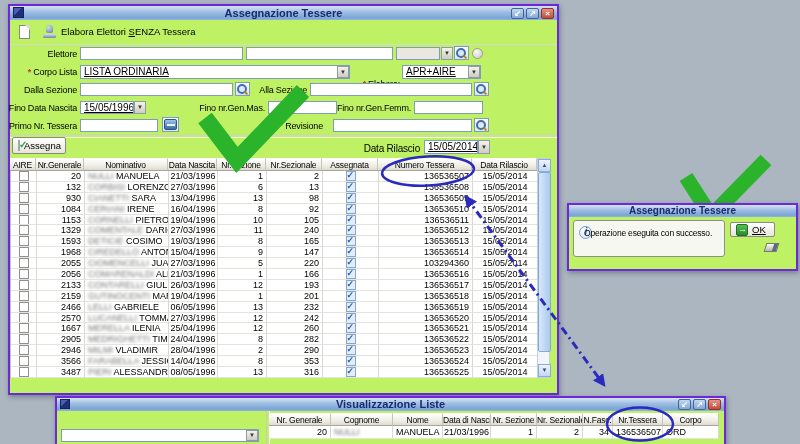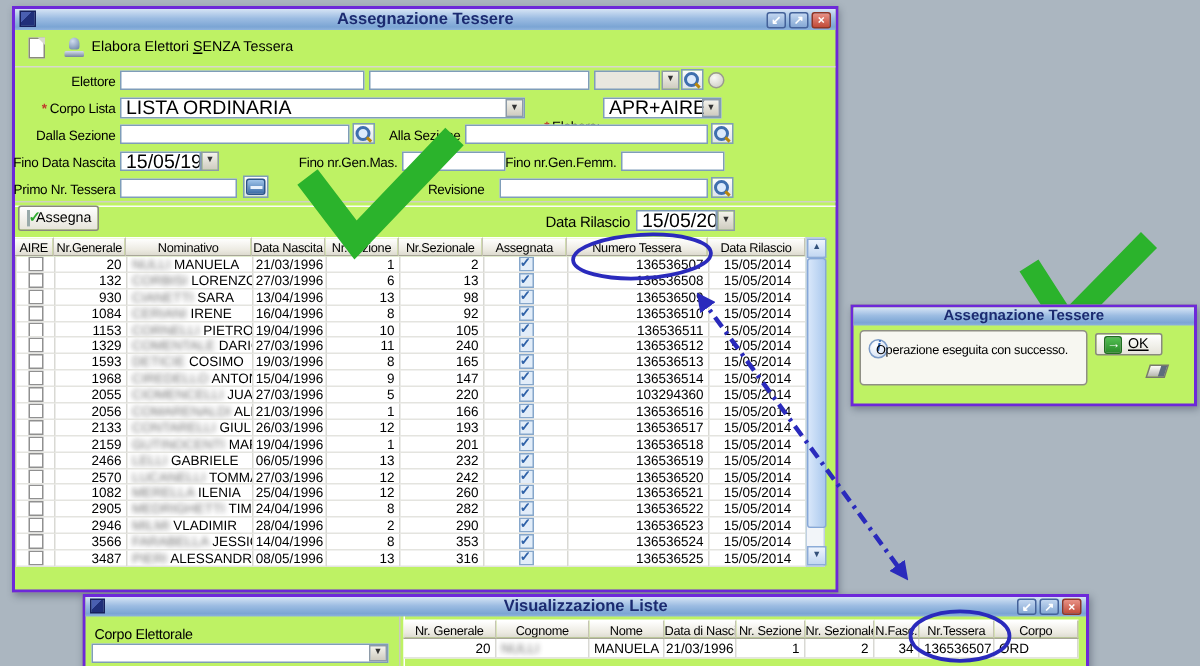--- a/index.html
+++ b/index.html
@@ -12,21 +12,21 @@
     font-size:11px;font-weight:bold;color:#1b2a70;line-height:14px;white-space:nowrap;}
   .app-icon{position:absolute;left:3px;top:1px;width:11px;height:11px;
     background:linear-gradient(135deg,#4a5fb0 0 40%,#202f7a 40%);border:1px solid #16205c;box-sizing:border-box;}
   .winbtns{position:absolute;right:3px;top:2px;display:flex;gap:2px;}
   .wbtn{width:13px;height:11px;border:1px solid #44629a;border-radius:2px;box-sizing:border-box;
     background:linear-gradient(#c2d6f0,#85a8d4);color:#fff;font-size:8px;line-height:9px;text-align:center;font-weight:bold;}
   .wbtn.close{background:linear-gradient(#e89186,#c24c3a);border-color:#8e3526;}
   .lbl{position:absolute;font-size:9px;letter-spacing:-.2px;color:#000;text-align:right;line-height:13px;white-space:nowrap;}
   .req{color:#c0392b;font-weight:bold;margin-right:2px;}
   .fld{position:absolute;height:13px;background:#fff;border:1px solid #7f9db9;box-sizing:border-box;
-    font-size:13px;line-height:11px;padding:0 3px;white-space:nowrap;overflow:hidden;}
+    font-size:10px;line-height:11px;padding:0 3px;white-space:nowrap;overflow:hidden;text-decoration:underline;}
   .fld.grey{background:#e9e7df;}
   .btn3d{position:absolute;background:linear-gradient(#fdfdfb,#dfe4ec);border:1px solid #7f9db9;box-sizing:border-box;
     display:flex;align-items:center;justify-content:center;}
   .ddbtn{position:absolute;width:12px;height:13px;box-sizing:border-box;border:1px solid #8e9ba8;
     background:linear-gradient(#f4f3ec,#cfccc0);font-size:6px;line-height:11px;text-align:center;color:#333;}
   .mag{position:relative;width:11px;height:11px;}
   .mag::before{content:"";position:absolute;left:0;top:0;width:6px;height:6px;border:2px solid #3f6fae;border-radius:50%;background:#dceafc;}
   .mag::after{content:"";position:absolute;left:7px;top:8px;width:4px;height:2px;background:#b8860b;transform:rotate(45deg);}
   .docicon{position:absolute;left:9px;top:5px;width:11px;height:14px;background:#fff;border:1px solid #8a8a7c;box-sizing:border-box;}
   .docicon::after{content:"";position:absolute;right:-1px;top:-1px;border-style:solid;border-width:0 5px 5px 0;border-color:transparent #d8d8cf transparent transparent;}
@@ -314,21 +314,21 @@
         <div class="tcell " style="width: 84px;"><span class="redact">LUCANELLI</span><span> TOMMASO</span></div>
         <div class="tcell ctr" style="width: 49px;">27/03/1996</div>
         <div class="tcell num" style="width: 49px;">12</div>
         <div class="tcell num" style="width: 56px;">242</div>
         <div class="tcell ctr" style="width: 56px;"><span class="cb checked"></span></div>
         <div class="tcell num" style="width: 94px;">136536520</div>
         <div class="tcell ctr" style="width: 65px;">15/05/2014</div>
       </div>
       <div class="trow">
         <div class="tcell ctr" style="width: 26px;"><span class="cb"></span></div>
-        <div class="tcell num" style="width: 48px;">1082</div>
+        <div class="tcell num" style="width: 48px;">1667</div>
         <div class="tcell " style="width: 84px;"><span class="redact">MERELLA</span><span> ILENIA</span></div>
         <div class="tcell ctr" style="width: 49px;">25/04/1996</div>
         <div class="tcell num" style="width: 49px;">12</div>
         <div class="tcell num" style="width: 56px;">260</div>
         <div class="tcell ctr" style="width: 56px;"><span class="cb checked"></span></div>
         <div class="tcell num" style="width: 94px;">136536521</div>
         <div class="tcell ctr" style="width: 65px;">15/05/2014</div>
       </div>
       <div class="trow">
         <div class="tcell ctr" style="width: 26px;"><span class="cb"></span></div>
@@ -389,21 +389,20 @@
 <div class="win" id="liste-win" style="left:55px;top:396px;width:667px;height:60px;z-index:6;">
   <div class="titlebar" style="height:13px;">
     <span class="app-icon" style="width:10px;height:10px;"></span>
     <span class="title-text" style="line-height:13px;">Visualizzazione Liste</span>
     <span class="winbtns" style="top:1px;">
       <span class="wbtn">↙</span>
       <span class="wbtn">↗</span>
       <span class="wbtn close">×</span>
     </span>
   </div>
-  <div class="lbl" style="left:6px;top:19px;width:120px;text-align:left;font-size:9.5px;">Corpo Elettorale</div>
   <div class="fld" style="left:4px;top:31px;width:198px;"></div>
   <div class="ddbtn" style="left:189px;top:32px;width:12px;height:11px;line-height:9px;">▼</div>
   <div style="position:absolute;left:209px;top:13px;bottom:0;width:2px;border-left:1px solid #c9c9bf;border-right:1px solid #ffffff;"></div>
   <div id="l-head" style="position:absolute;left:212px;top:15px;display:flex;">
       <div class="hcell" style="width: 62px;">Nr. Generale</div>
       <div class="hcell" style="width: 62px;">Cognome</div>
       <div class="hcell" style="width: 50px;">Nome</div>
       <div class="hcell" style="width: 48px;">Data di Nascita</div>
       <div class="hcell" style="width: 46px;">Nr. Sezione</div>
       <div class="hcell" style="width: 46px;">Nr. Sezionale</div>

